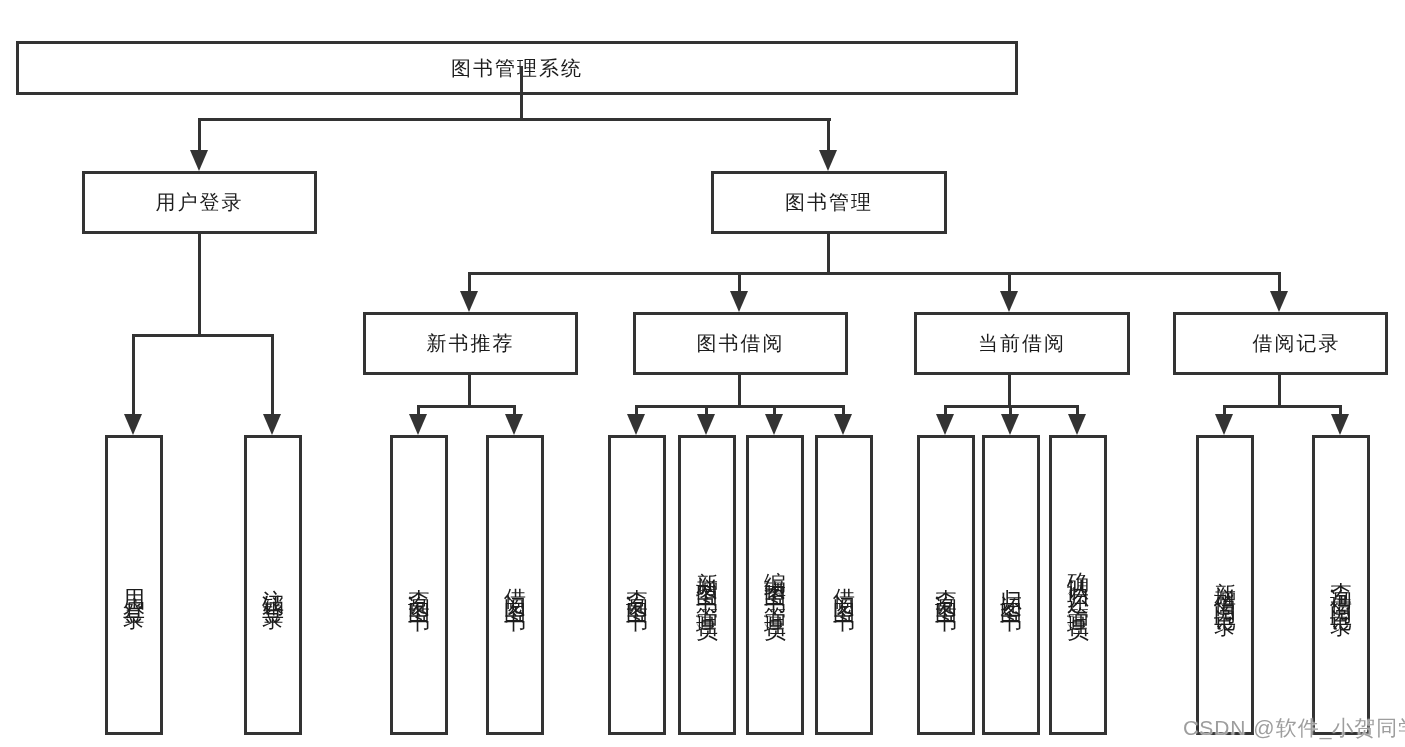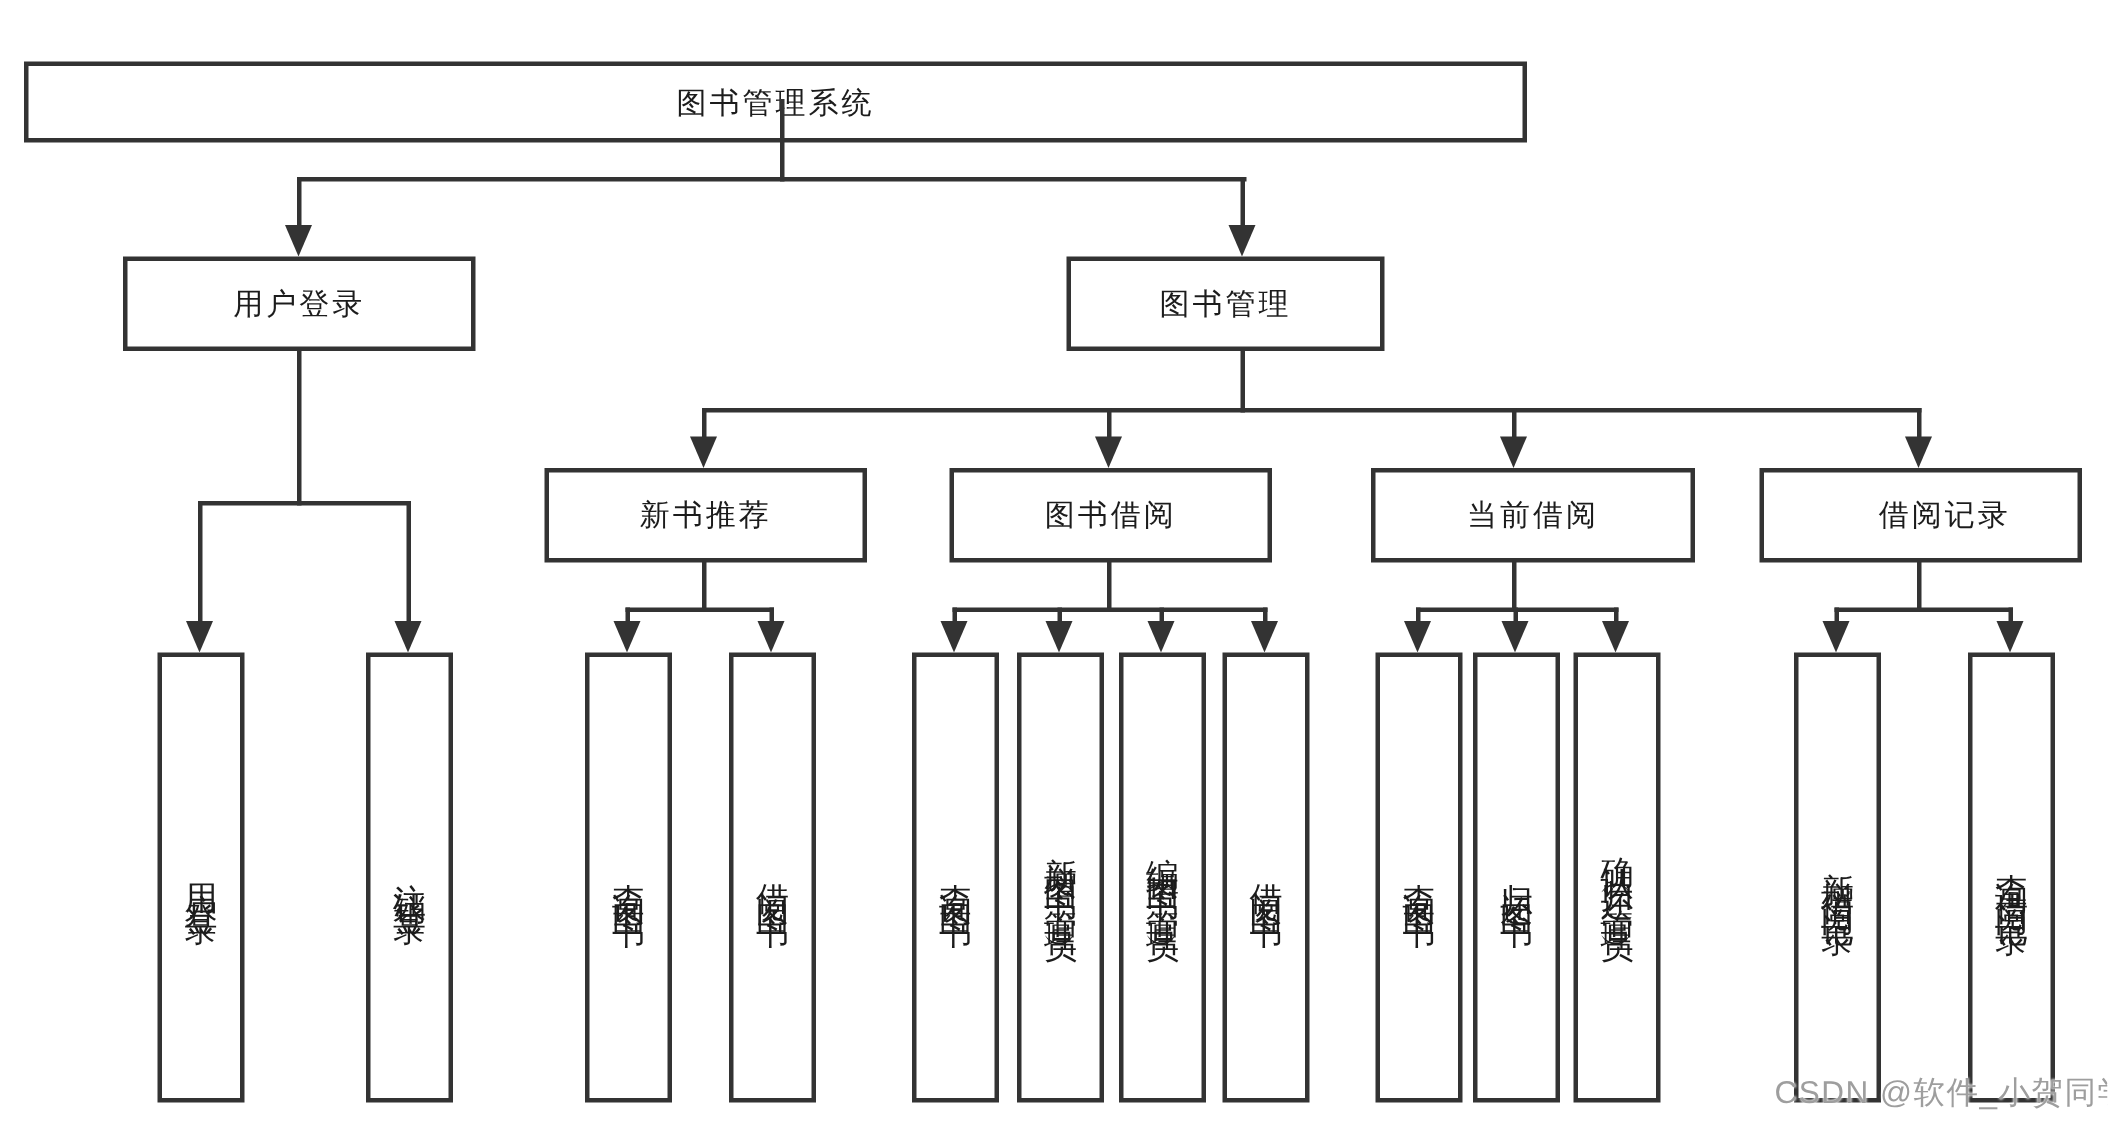--- a/index.html
+++ b/index.html
@@ -49,21 +49,21 @@
   <div class="vl" style="left:520px;top:66px;height:55px;"></div>
   <div class="hl" style="left:198px;top:118px;width:633px;"></div>
   <div class="vl" style="left:198px;top:118px;height:34px;"></div>
   <div class="ah" style="left:190px;top:150px;"></div>
   <div class="vl" style="left:827px;top:118px;height:34px;"></div>
   <div class="ah" style="left:819px;top:150px;"></div>
 
   <div class="box" style="left:82px;top:171px;width:235px;height:63px;">
     <span>用户登录</span>
   </div>
-  <div class="box" style="left:711px;top:171px;width:212px;height:63px;">
+  <div class="box" style="left:711px;top:171px;width:236px;height:63px;">
     <span>图书管理</span>
   </div>
 
   <div class="vl" style="left:198px;top:233px;height:104px;"></div>
   <div class="hl" style="left:132px;top:334px;width:142px;"></div>
   <div class="vl" style="left:132px;top:334px;height:81px;"></div>
   <div class="ah" style="left:124px;top:414px;"></div>
   <div class="vl" style="left:271px;top:334px;height:81px;"></div>
   <div class="ah" style="left:263px;top:414px;"></div>
 

